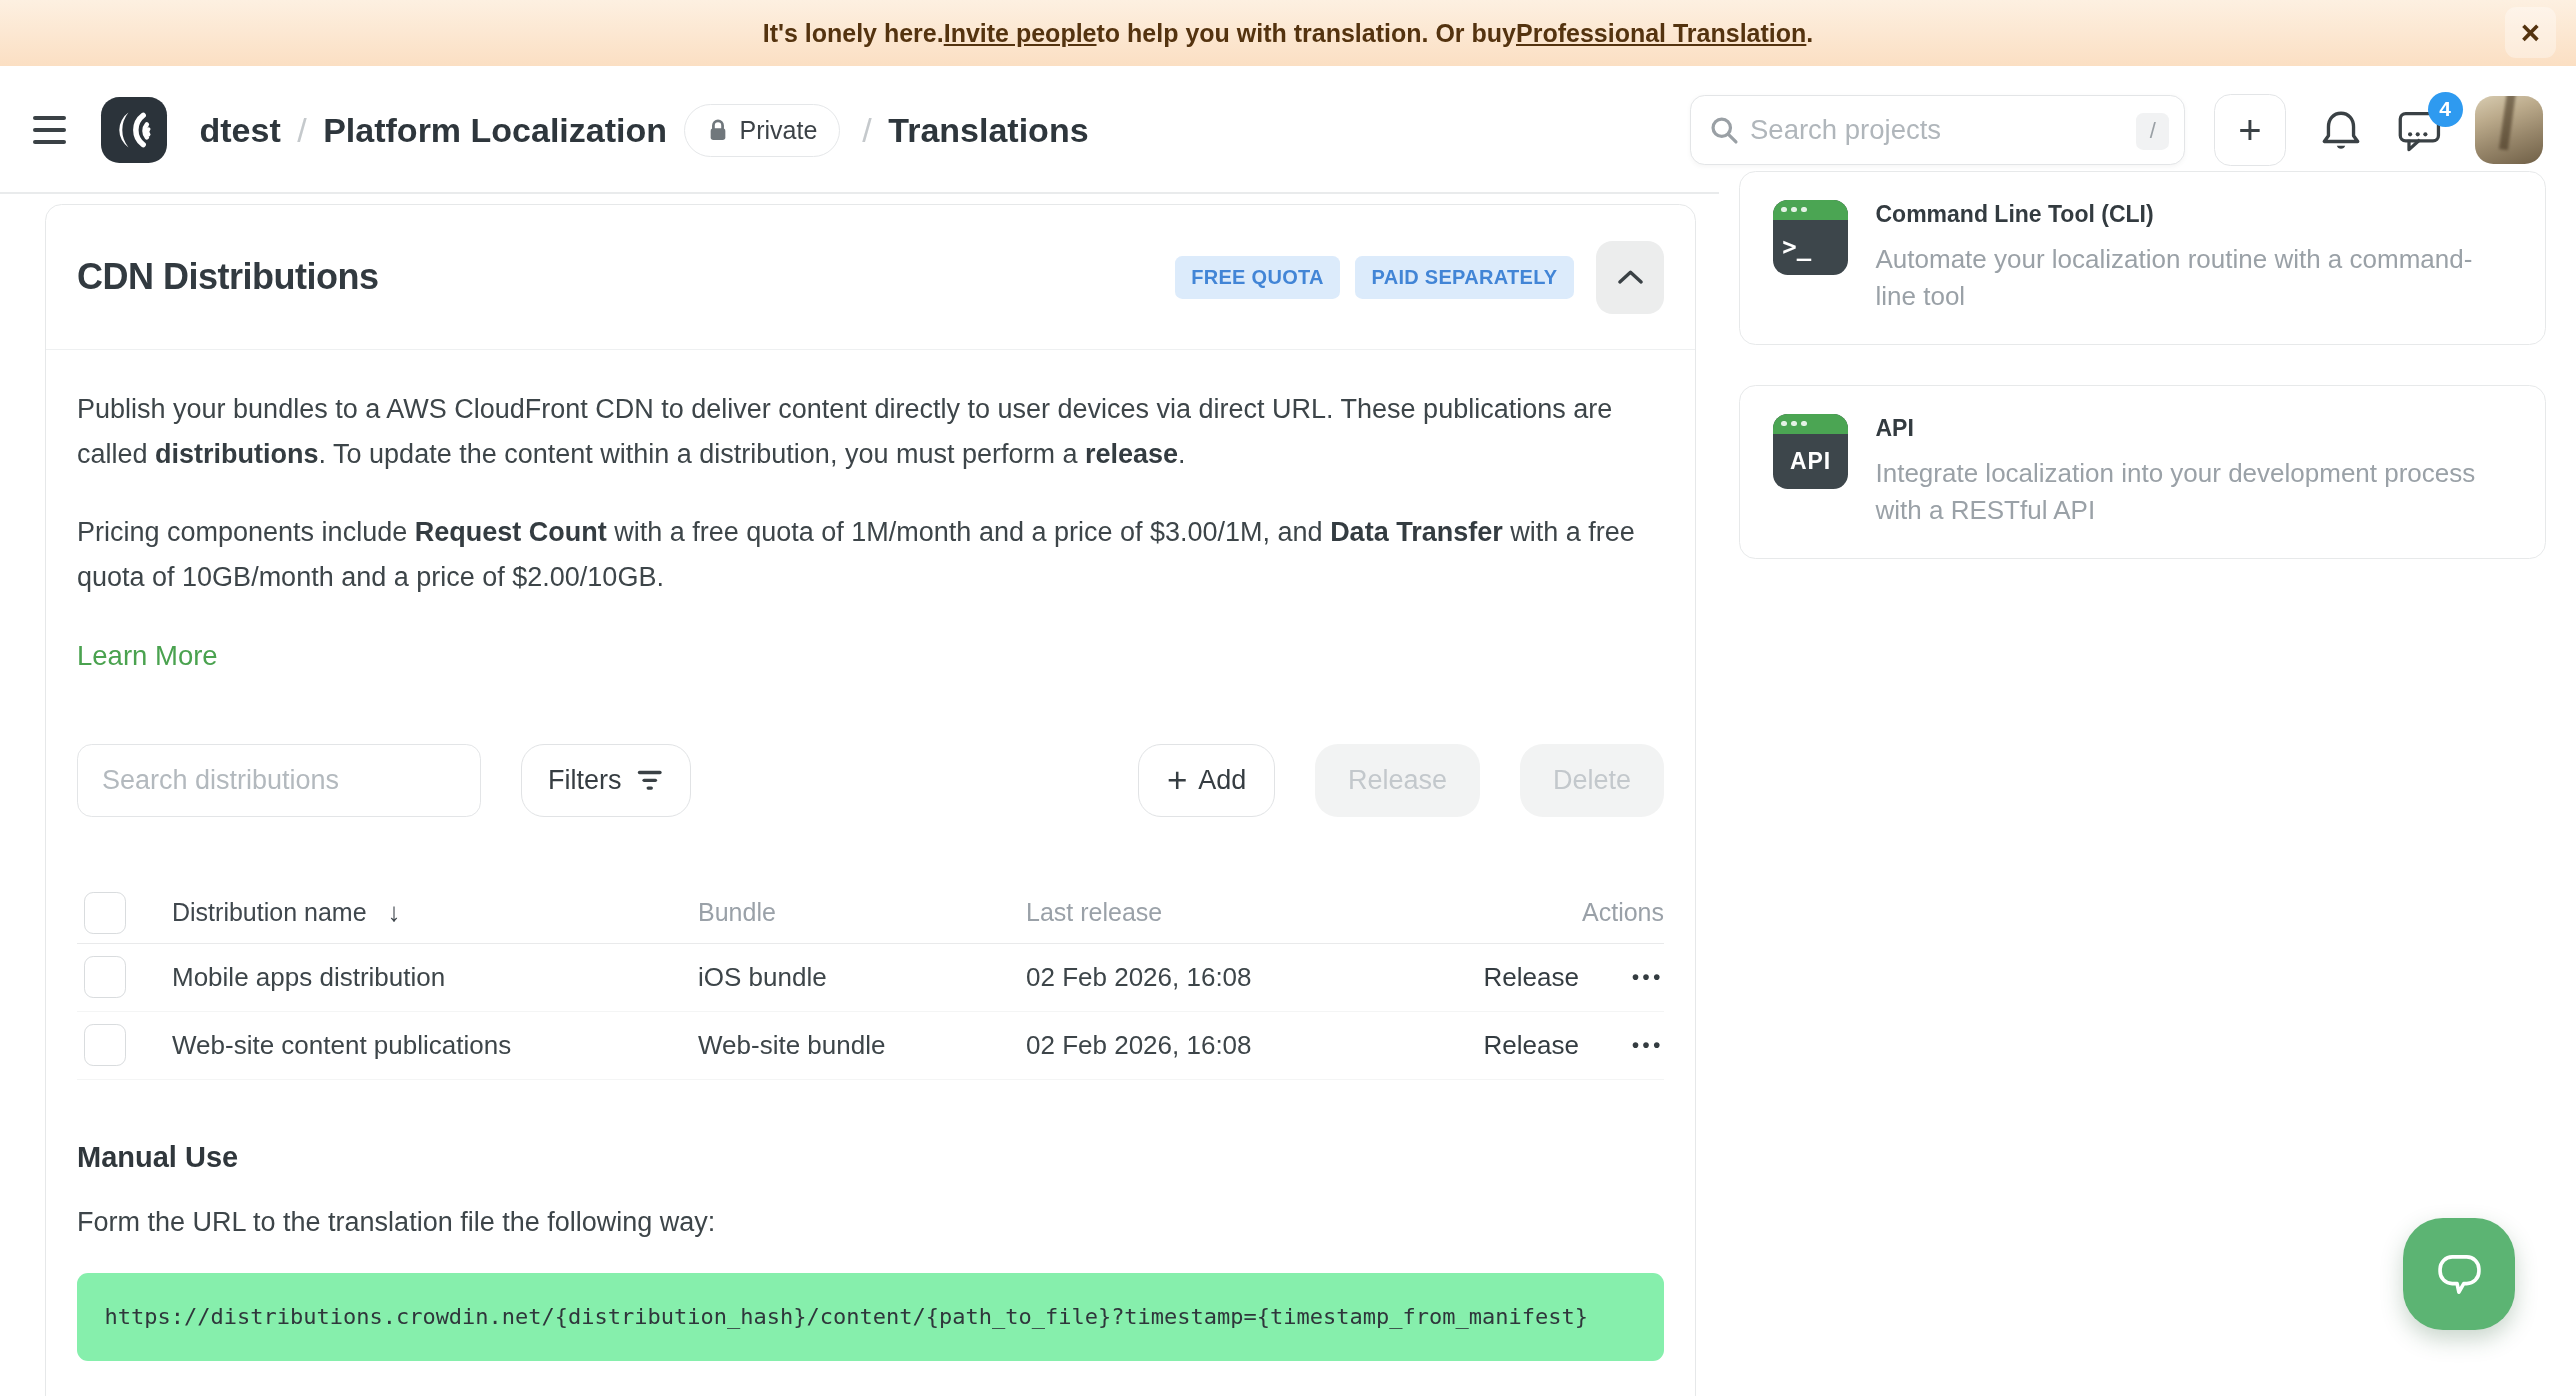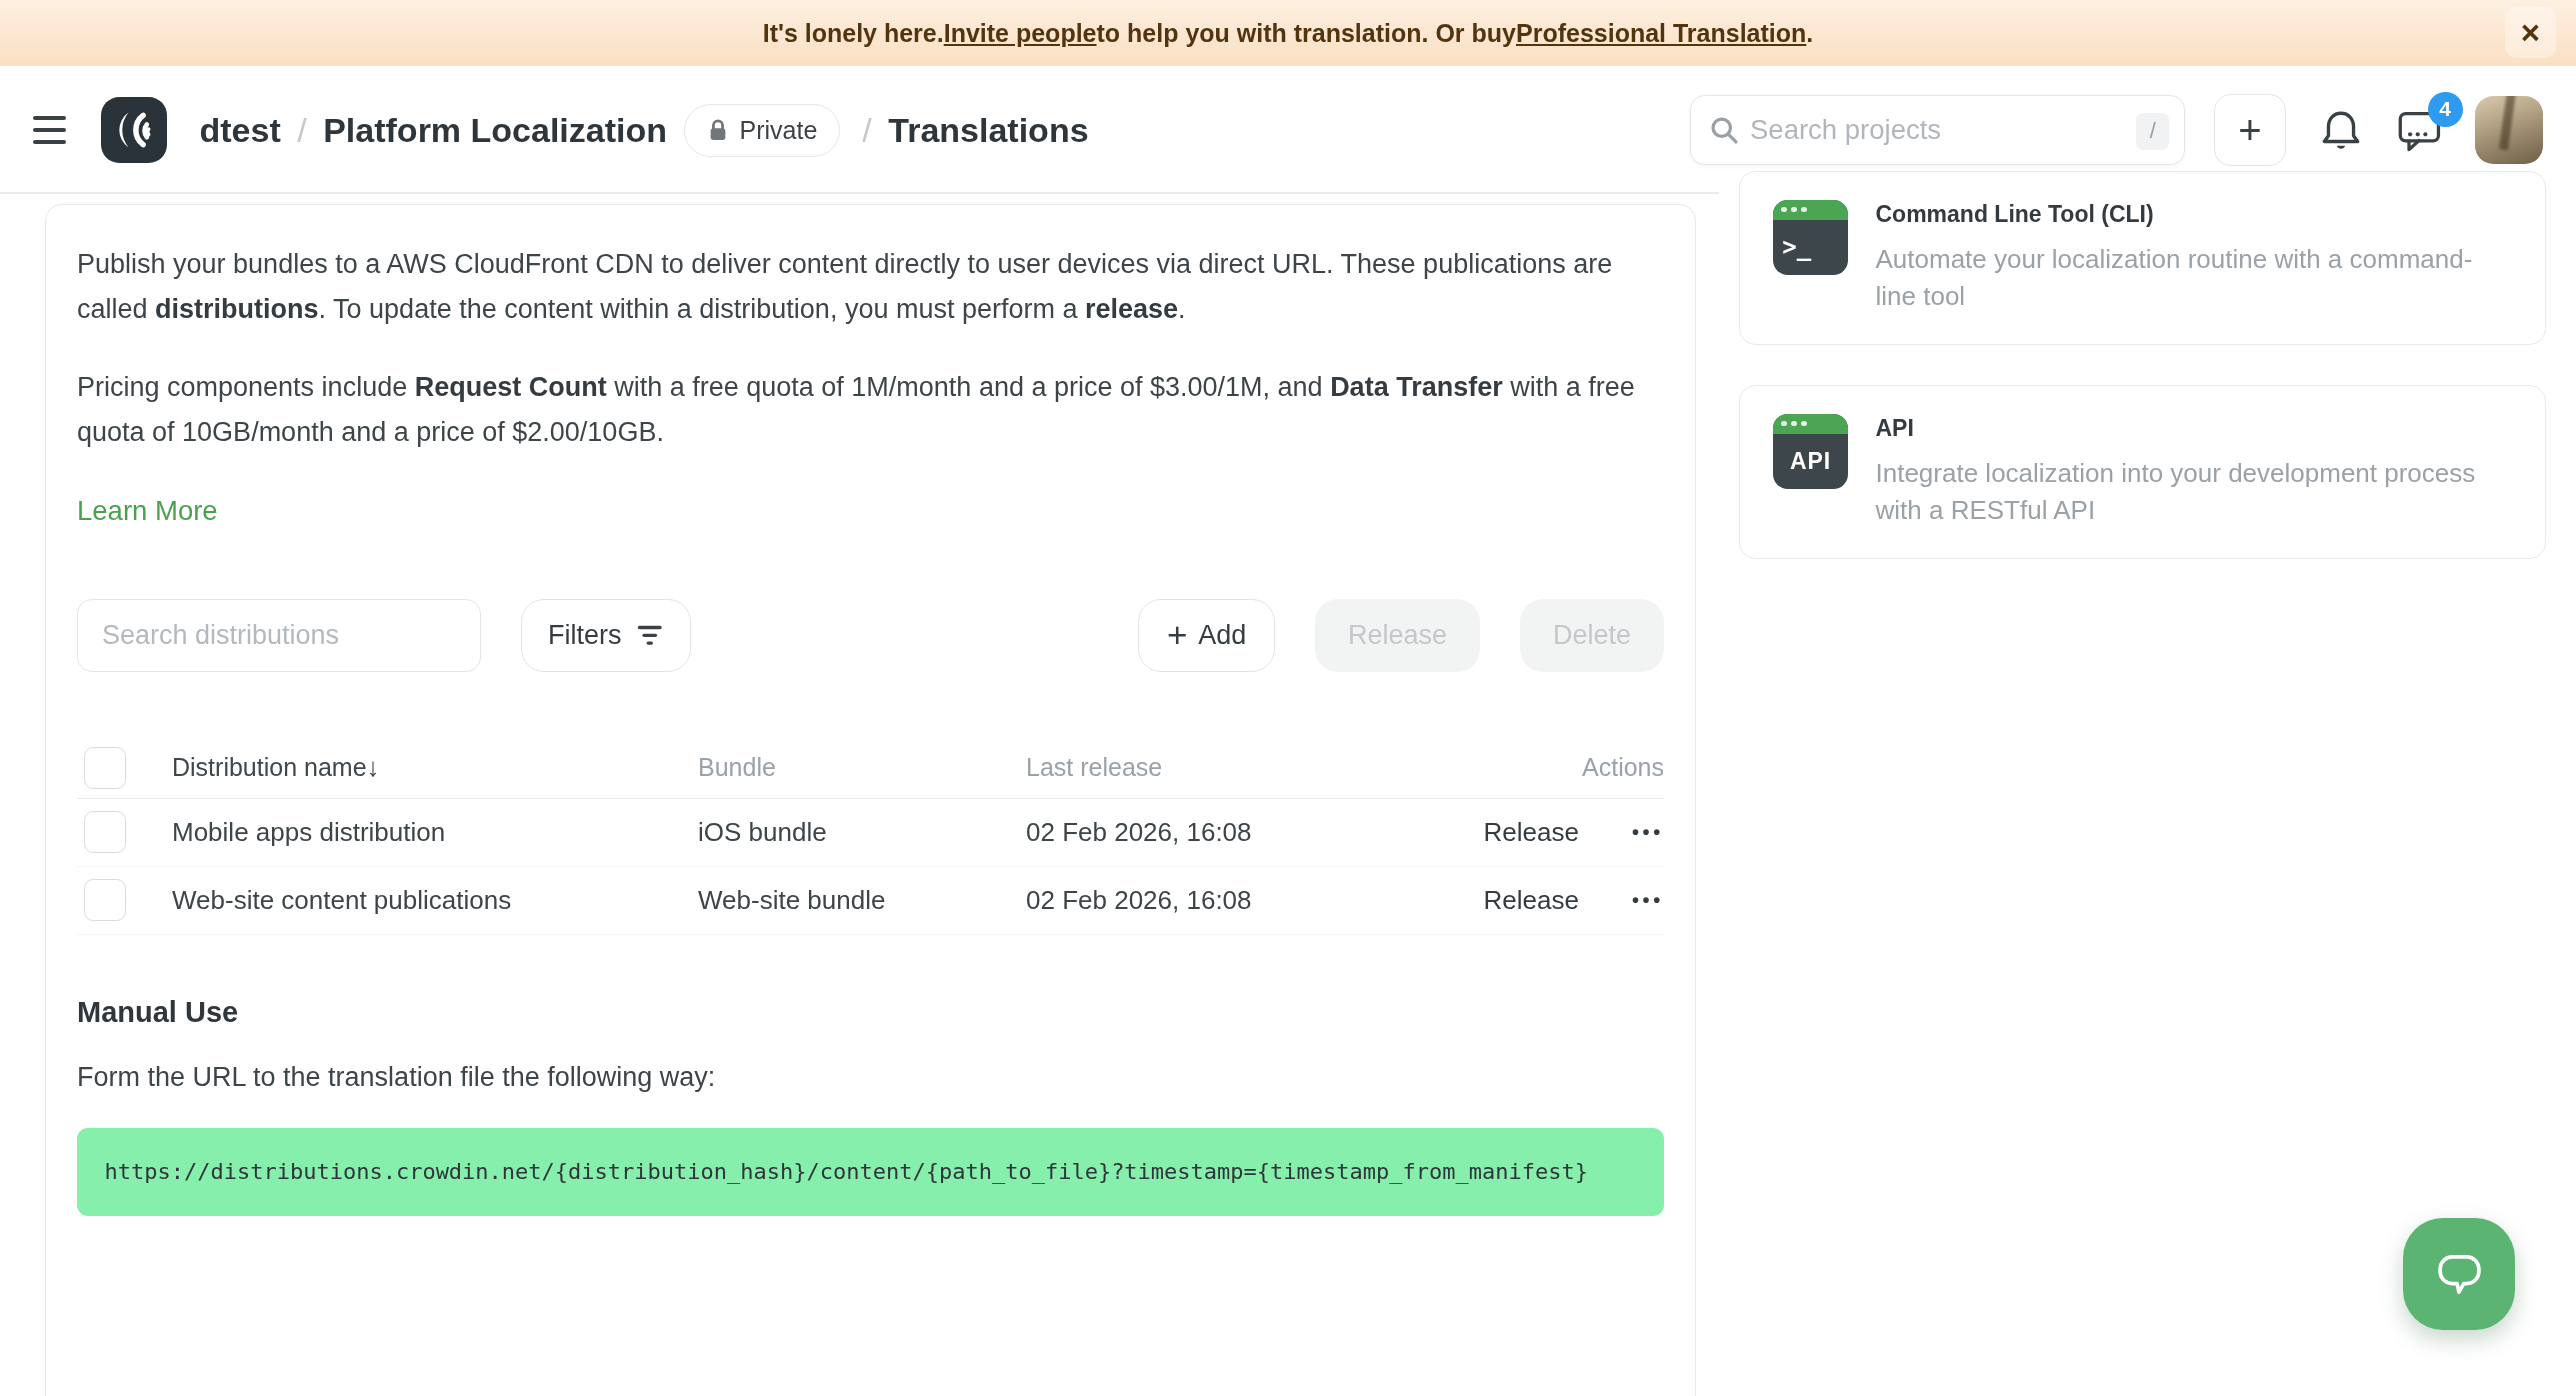--- a/index.html
+++ b/index.html
@@ -95,21 +95,21 @@
   .toolbar-spacer { flex:1; }
   .release-btn { padding:0 33px; }
   .delete-btn { padding:0 33px; }
 
   
   .table { margin-top:66px; }
   .trow { display:flex; align-items:center; }
   .thead { height:61px; border-bottom:1.8px solid #e9eaeb; font-size:25px; color:#9aa1a8; }
   .tbody-row { height:68px; font-size:26px; color:#3d4549; border-bottom:0.9px solid #f4f5f5; }
   .col-check { width:95px; }
-  .col-name { width:526px; display:flex; align-items:center; gap:0; }
+  .col-name { width:526px; display:flex; align-items:center; gap:21px; }
   .col-bundle { width:328px; }
   .col-last { width:323px; }
   .col-actions { flex:1; display:flex; align-items:center; justify-content:flex-end; gap:53px; }
   .thead .col-name { color:#3f474d; font-weight:400; cursor:pointer; }
   .sort-ico { font-size:26px; color:#3f474d; }
   .checkbox { width:42px; height:42px; border:1.8px solid #d9dcde; border-radius:9.2px;
               background:#fff; margin-left:7.3px; cursor:pointer; }
   .release-link { color:#343c41; cursor:pointer; }
   .dots-menu { font-size:20px; letter-spacing:3.7px; color:#343c41; font-weight:700; cursor:pointer; }
 
@@ -211,20 +211,32 @@
       </svg>
       <div class="msg-badge">4</div>
     </div>
     <div class="avatar"></div>
   </div>
 </div>
 
 <div class="content">
   <div class="main-col">
     <div class="panel">
+      <div class="panel-head">
+        <div class="panel-title">CDN Distributions</div>
+        <div class="badges">
+          <span class="badge">FREE QUOTA</span>
+          <span class="badge">PAID SEPARATELY</span>
+        </div>
+        <button class="collapse-btn">
+          <svg width="29" height="18.3" viewBox="0 0 30 18">
+            <polyline points="4,14 15,4 26,14" fill="none" stroke="#3a4145" stroke-width="3.5" stroke-linecap="round" stroke-linejoin="round"></polyline>
+          </svg>
+        </button>
+      </div>
 
       <div class="panel-body">
         <p class="para">
           <span>Publish your bundles to a AWS CloudFront CDN to deliver content directly to user devices via direct URL. These publications are called </span><b>distributions</b><span>. To update the content within a distribution, you must perform a </span><b>release</b><span>.</span>
         </p>
         <p class="para">
           <span>Pricing components include </span><b>Request Count</b><span> with a free quota of 1M/month and a price of $3.00/1M, and </span><b>Data Transfer</b><span> with a free quota of 10GB/month and a price of $2.00/10GB.</span>
         </p>
         <a class="learn-more">Learn More</a>
 

